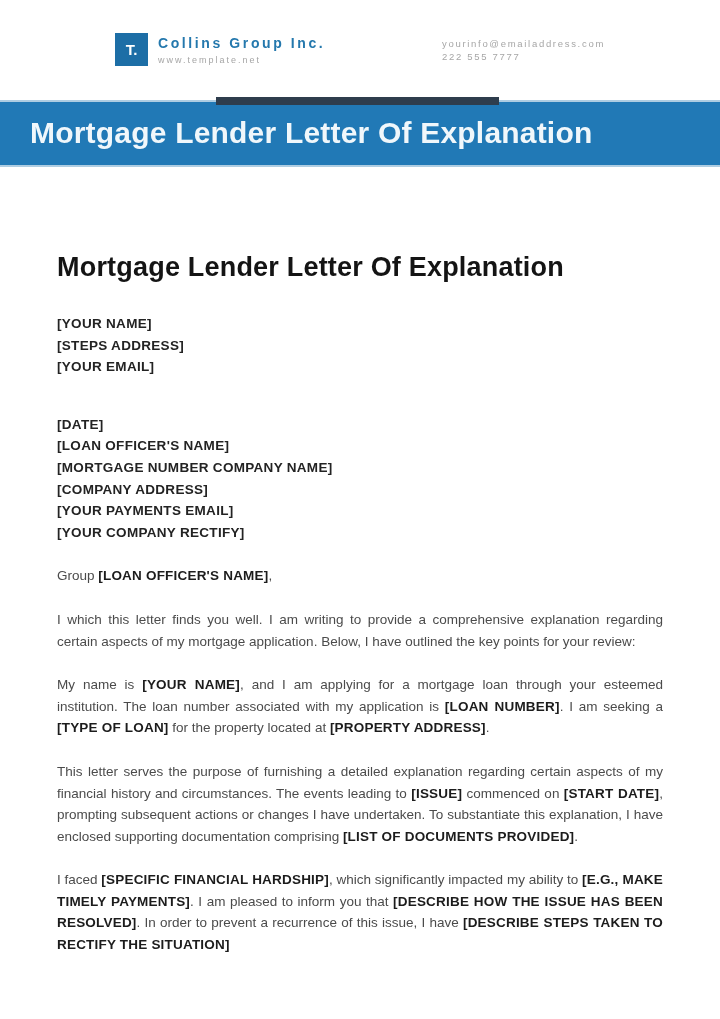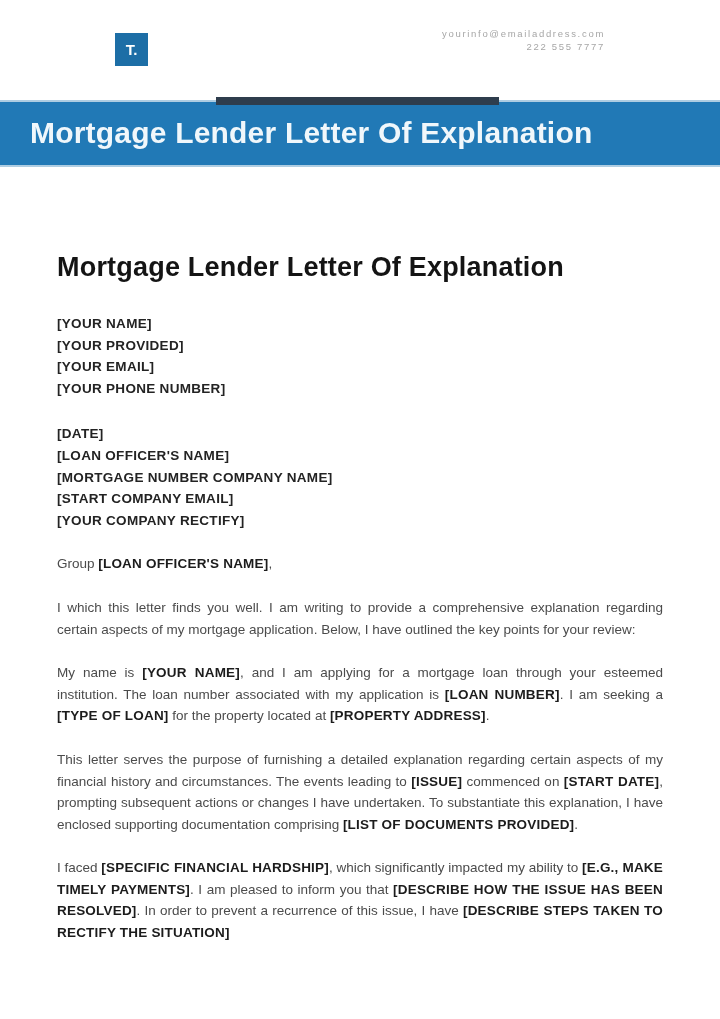--- a/index.html
+++ b/index.html
@@ -25,22 +25,22 @@
   .company-name {
     color: var(--brand-blue, #2478ad);
     font-weight: bold; font-size: 14px; letter-spacing: 2.6px;
     white-space: nowrap;
   }
   .website {
     color: #a6a6a6; font-size: 9px; letter-spacing: 2px; margin-top: 4px;
     white-space: nowrap;
   }
   .contact {
-    position: absolute; right: 115px; top: 28px;
-    text-align: right; color: #a6a6a6;
+    position: absolute; right: 115px; top: 38px;
+    color: #a6a6a6;
     font-size: 9.5px; letter-spacing: 1.7px; line-height: 12.5px;
     white-space: nowrap;
   }
 
   
   .banner {
     position: relative;
     height: 67px;
     background: var(--banner-blue, #2179b6);
     border-top: 2px solid #aecde2;
@@ -57,59 +57,63 @@
     white-space: nowrap; letter-spacing: 0.2px;
   }
 
   
   .letter { padding: 0 57px; color: #4b4b4b; font-size: 13.5px; line-height: 21.6px; }
   .doc-title {
     margin-top: 84px;
     font-size: 27px; line-height: 33px; font-weight: bold; color: #141414;
     letter-spacing: 0.2px;
   }
-  .addr-block { margin-top: 24px; font-weight: bold; color: #232323; letter-spacing: 0.3px; }
+  .addr-block { margin-top: 36px; font-weight: bold; color: #232323; letter-spacing: 0.3px; }
   .addr-block:first-of-type { margin-top: 29px; }
   .para { margin-top: 22px; text-align: justify; }
   .salutation { margin-top: 22px; }
   .ph { font-weight: bold; color: #1c1c1c; letter-spacing: 0.2px; }
 </style>
 </head>
 <body>
 
 <header class="letterhead">
   <div class="logo-mark">
     <span>T.</span>
+  </div>
+  <div class="brand-text">
+    <div class="company-name">Collins Group Inc.</div>
+    <div class="website">www.template.net</div>
   </div>
   <div class="contact">
     <div>yourinfo@emailaddress.com</div>
     <div>222 555 7777</div>
   </div>
 </header>
 
 <div class="banner">
   <div class="banner-accent"></div>
   <div class="banner-title">Mortgage Lender Letter Of Explanation</div>
 </div>
 
 <main class="letter">
   <h1 class="doc-title">Mortgage Lender Letter Of Explanation</h1>
 
   <div class="addr-block">
       <div>[YOUR NAME]</div>
-      <div>[YOUR PROVIDED]</div>
+      <div>[STEPS ADDRESS]</div>
       <div>[YOUR EMAIL]</div>
-      <div>[YOUR PHONE NUMBER]</div>
     </div>
 
   <div class="addr-block">
       <div>[DATE]</div>
       <div>[LOAN OFFICER'S NAME]</div>
       <div>[MORTGAGE NUMBER COMPANY NAME]</div>
-      <div>[START COMPANY EMAIL]</div>
+      <div>[COMPANY ADDRESS]</div>
+      <div>[YOUR PAYMENTS EMAIL]</div>
       <div>[YOUR COMPANY RECTIFY]</div>
     </div>
 
   <p class="salutation"><span>Group </span><span class="ph">[LOAN OFFICER'S NAME]</span><span>,</span></p>
 
   <p class="para"><span>I which this letter finds you well. I am writing to provide a comprehensive explanation regarding certain aspects of my mortgage application. Below, I have outlined the key points for your review:</span></p>
   <p class="para"><span>My name is </span><span class="ph">[YOUR NAME]</span><span>, and I am applying for a mortgage loan through your esteemed institution. The loan number associated with my application is </span><span class="ph">[LOAN NUMBER]</span><span>. I am seeking a </span><span class="ph">[TYPE OF LOAN]</span><span> for the property located at </span><span class="ph">[PROPERTY ADDRESS]</span><span>.</span></p>
   <p class="para"><span>This letter serves the purpose of furnishing a detailed explanation regarding certain aspects of my financial history and circumstances. The events leading to </span><span class="ph">[ISSUE]</span><span> commenced on </span><span class="ph">[START DATE]</span><span>, prompting subsequent actions or changes I have undertaken. To substantiate this explanation, I have enclosed supporting documentation comprising </span><span class="ph">[LIST OF DOCUMENTS PROVIDED]</span><span>.</span></p>
   <p class="para"><span>I faced </span><span class="ph">[SPECIFIC FINANCIAL HARDSHIP]</span><span>, which significantly impacted my ability to </span><span class="ph">[E.G., MAKE TIMELY PAYMENTS]</span><span>. I am pleased to inform you that </span><span class="ph">[DESCRIBE HOW THE ISSUE HAS BEEN RESOLVED]</span><span>. In order to prevent a recurrence of this issue, I have </span><span class="ph">[DESCRIBE STEPS TAKEN TO RECTIFY THE SITUATION]</span></p>
 </main>

